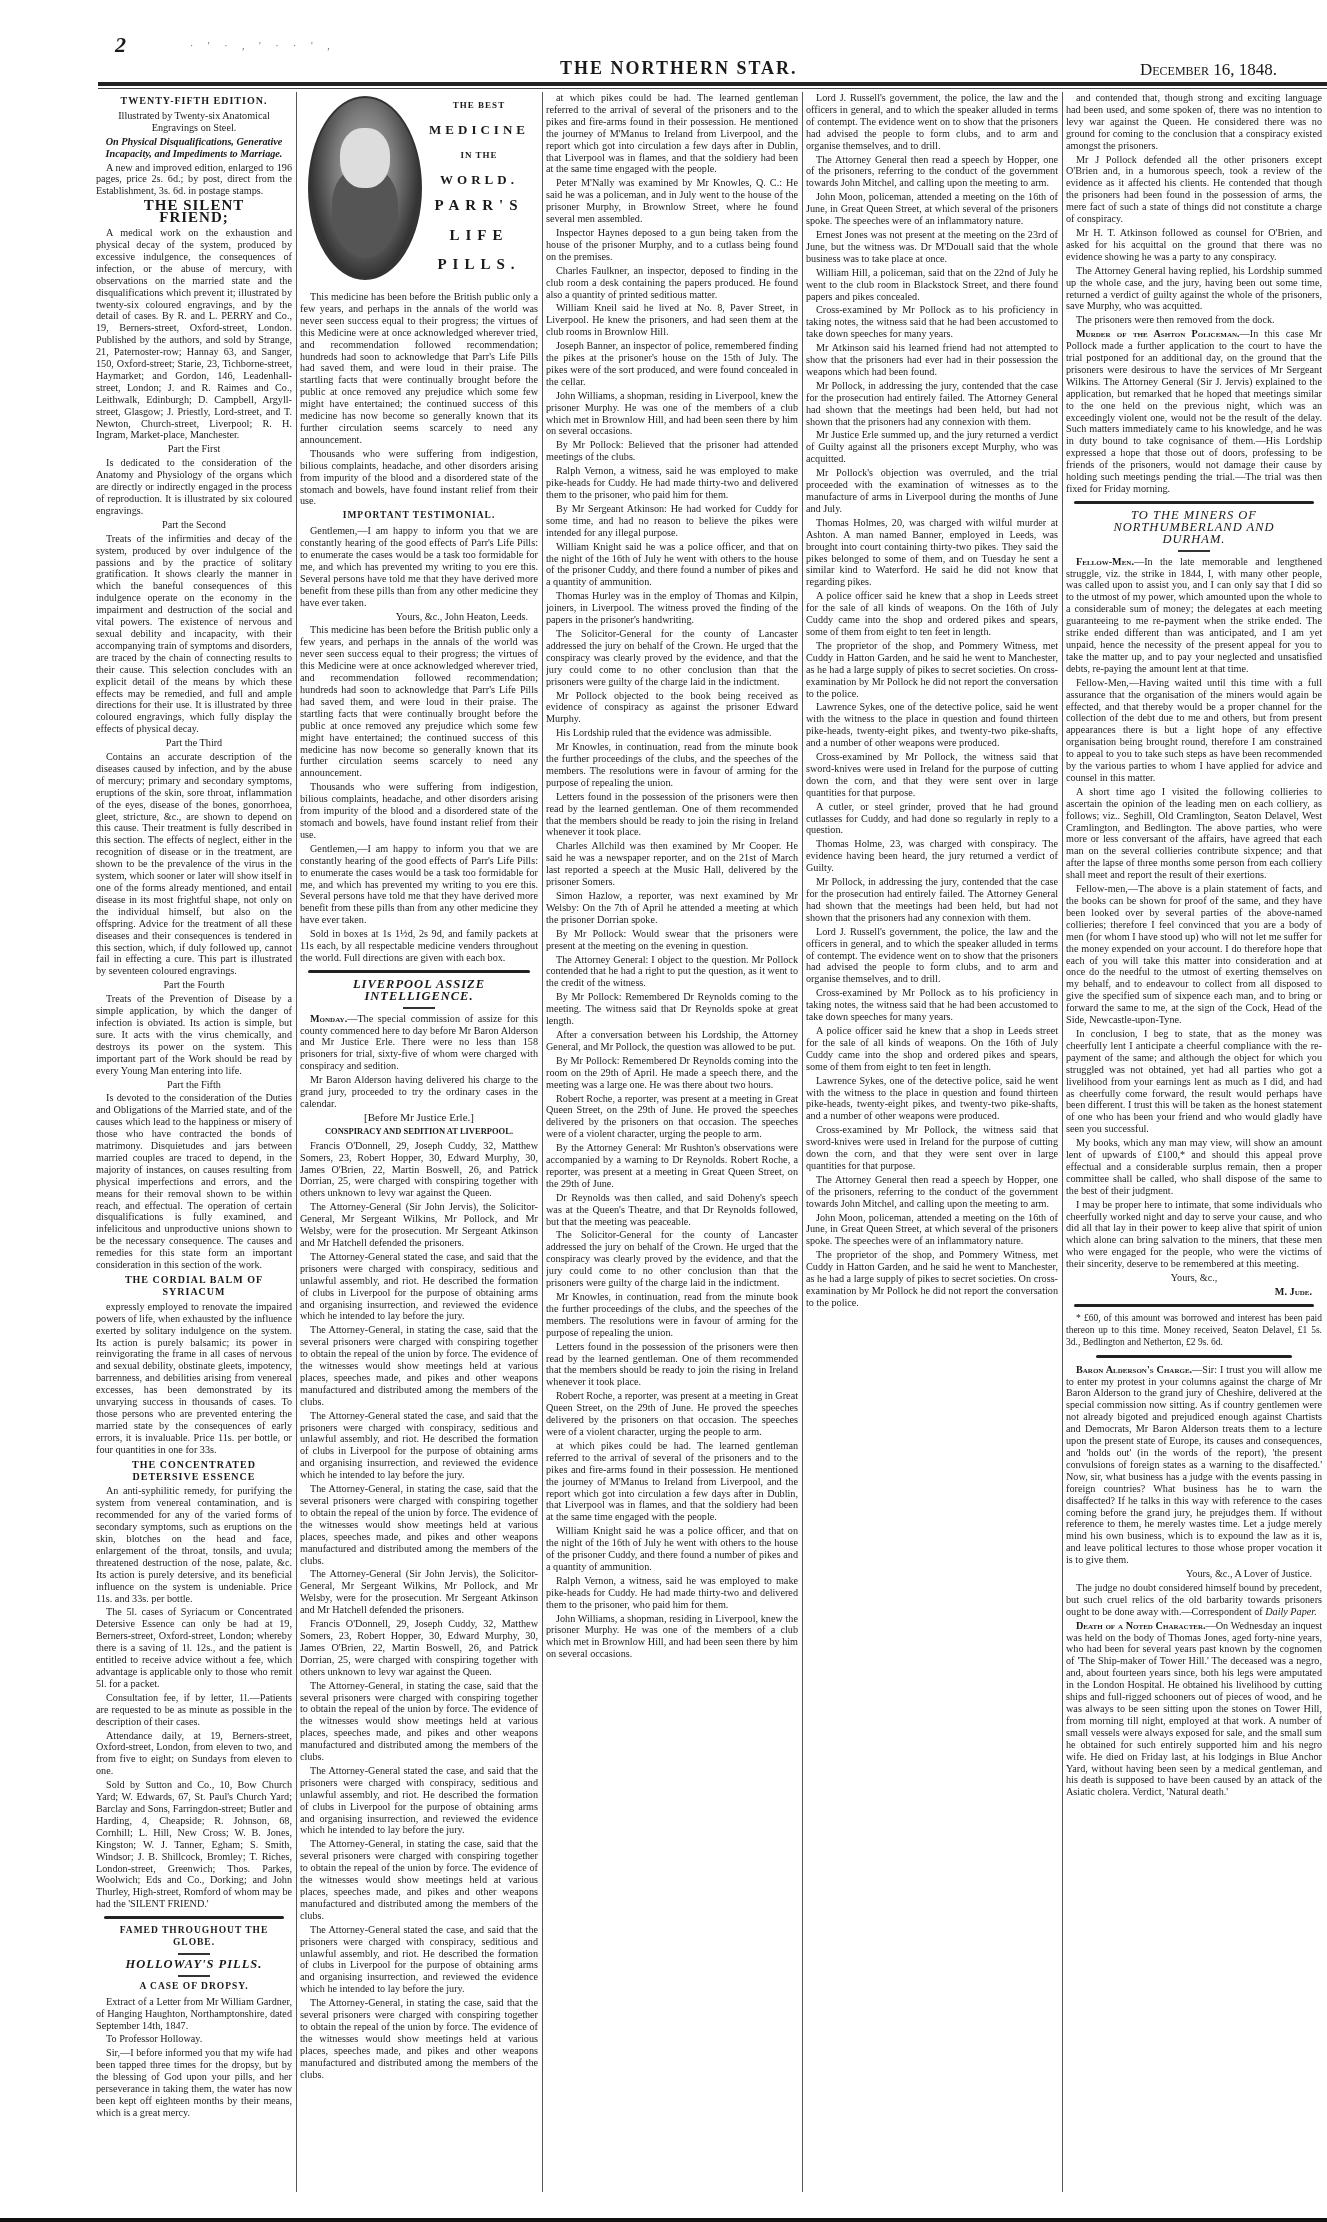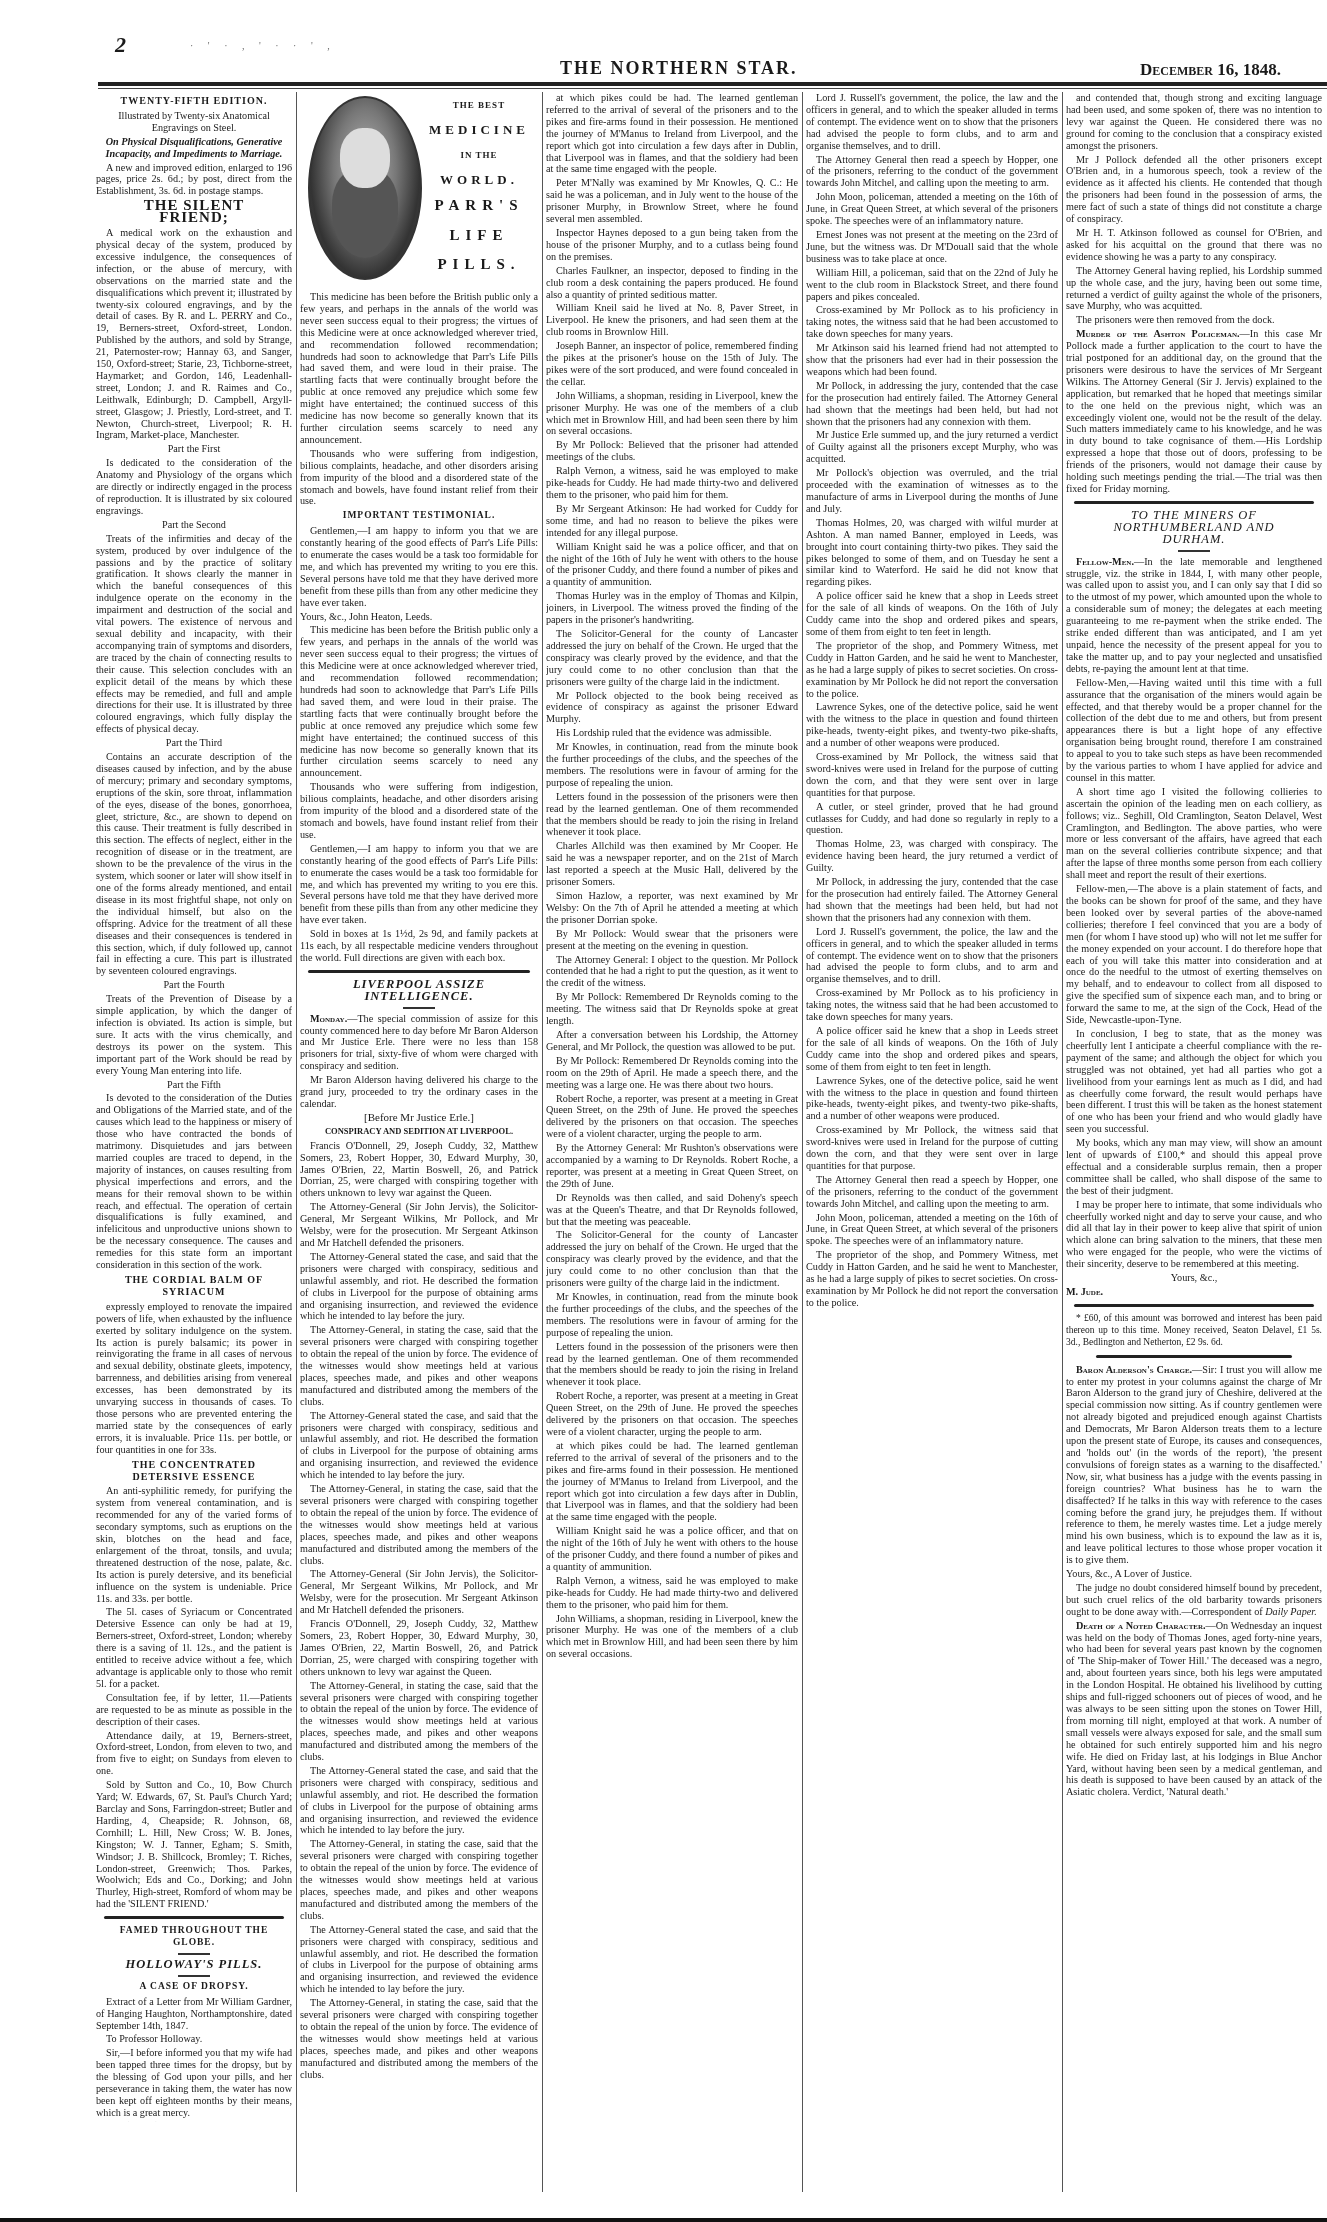--- a/index.html
+++ b/index.html
@@ -1,20 +1,20 @@
 <!DOCTYPE html>
 <html><head>
 <meta charset="utf-8">
 <style>
   html, body { margin: 0; padding: 0; background: #ffffff; }
   body { width: 1327px; height: 2222px; position: relative; overflow: hidden; font-family: "Liberation Serif", "DejaVu Serif", serif; color: #1a1a1a; }
   .masthead { position: absolute; left: 0; top: 0; width: 1327px; height: 78px; }
   .page-num { position: absolute; left: 115px; top: 32px; font-size: 22px; font-weight: bold; font-style: italic; }
   .paper-title { position: absolute; left: 560px; top: 58px; font-size: 18px; letter-spacing: 2px; font-weight: bold; }
-  .paper-date { position: absolute; left: 1140px; top: 60px; font-size: 17px; font-variant: small-caps; font-weight: bold; }
+  .paper-date { position: absolute; left: 1140px; top: 60px; font-size: 17px; font-variant: small-caps; font-weight: normal; }
   .rule-top { position: absolute; left: 98px; top: 82px; width: 1229px; height: 4px; background: #222; }
   .rule-top2 { position: absolute; left: 98px; top: 88px; width: 1229px; height: 1px; background: #444; }
   .col { position: absolute; top: 92px; font-size: 10.2px; line-height: 11.9px; text-align: justify; overflow: hidden; }
   .col p { margin: 0 0 2px 0; text-indent: 10px; }
   .c1 { left: 96px; width: 196px; height: 2030px; }
   .c2 { left: 300px; width: 238px; height: 2120px; }
   .c3 { left: 546px; width: 252px; height: 2120px; }
   .c4 { left: 806px; width: 252px; height: 2120px; }
   .c5 { left: 1066px; width: 256px; height: 2120px; }
   .vline { position: absolute; top: 92px; width: 1px; height: 2100px; background: #555; }
@@ -27,21 +27,21 @@
   .short-rule { width: 32px; height: 2px; background: #333; margin: 4px auto; }
   .long-rule { height: 3px; background: #222; margin: 6px 8px; border-radius: 2px; }
   .portrait-wrap { position: relative; height: 195px; margin-bottom: 4px; }
   .portrait { position: absolute; left: 8px; top: 4px; width: 110px; height: 180px; border: 2px solid #333; border-radius: 50%; overflow: hidden; background: radial-gradient(ellipse at 50% 40%, #bbb 0%, #777 40%, #333 70%, #555 100%); }
   .portrait-face { position: absolute; left: 30px; top: 30px; width: 50px; height: 60px; background: #ddd; border-radius: 45%; }
   .portrait-beard { position: absolute; left: 22px; top: 70px; width: 66px; height: 90px; background: #555; border-radius: 40% 40% 50% 50%; }
   .ad-title { position: absolute; left: 124px; top: 8px; width: 110px; text-align: center; }
   .ad-title div { letter-spacing: 4px; font-weight: bold; margin-bottom: 14px; font-size: 13px; }
   .ad-title .small { font-size: 9px; letter-spacing: 1px; margin-bottom: 12px; }
   .ad-title .lrg { font-size: 15px; letter-spacing: 6px; margin-bottom: 18px; }
-  .sig { text-align: left; text-indent: 0 !important; padding-right: 10px; }
+  .sig { text-align: right; text-indent: 0 !important; padding-right: 10px; }
   .sigline { display: flex; justify-content: space-between; padding: 0 10px 0 30px; font-size: 9.5px; }
   .bottom-rule { position: absolute; left: 0; top: 2218px; width: 1327px; height: 4px; background: #111; }
   .fade-marks { position: absolute; left: 190px; top: 40px; width: 320px; height: 28px; color: #666; font-size: 10px; letter-spacing: 6px; }
 </style>
 </head>
 <body>
 
 <div class="masthead">
   <div class="fade-marks">· ' · , ' · · ' ,</div>
   <div class="page-num">2</div>

